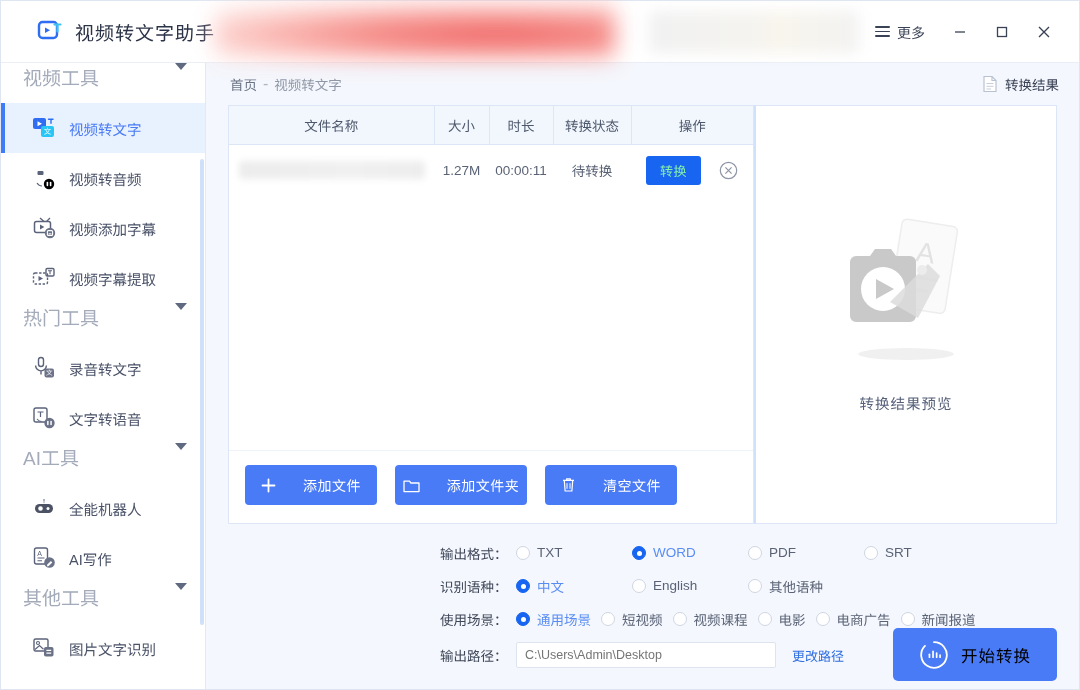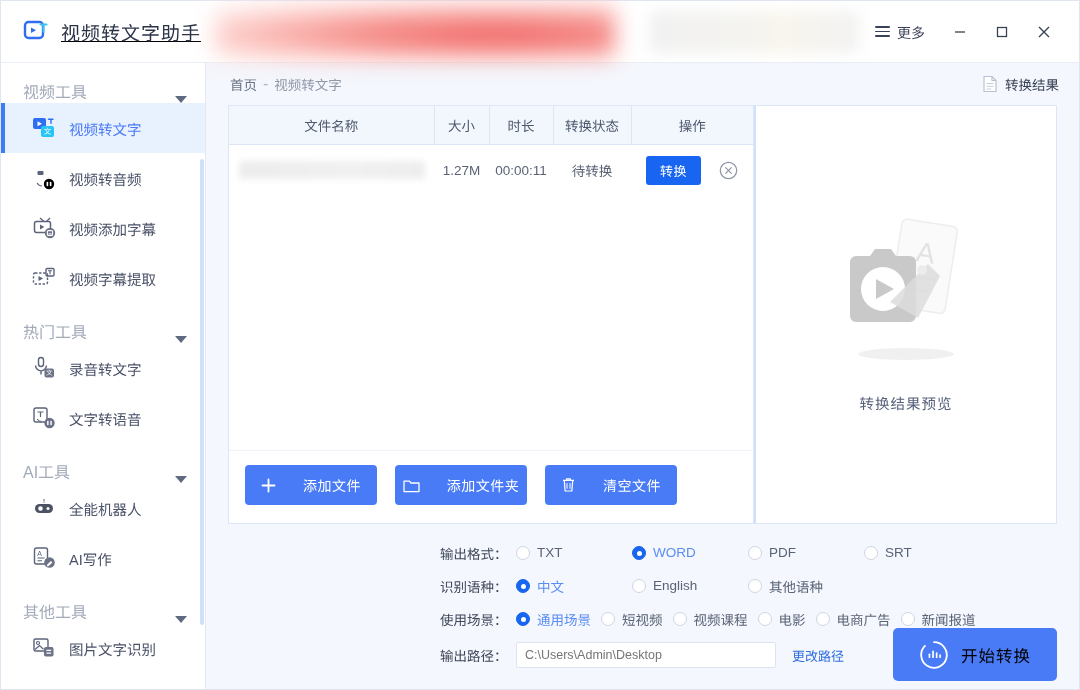--- a/index.html
+++ b/index.html
@@ -18,21 +18,21 @@
   }
 
   
   .titlebar {
     height: 62px; flex: 0 0 62px;
     background: #ffffff;
     display: flex; align-items: center;
     position: relative;
     border-bottom: 1px solid #eaeef6;
   }
-  .brand { display: flex; align-items: flex-start; padding-left: 22px; gap: 10px; flex: 0 0 auto; text-decoration: underline; }
+  .brand { display: flex; align-items: flex-start; padding-left: 36px; gap: 10px; flex: 0 0 auto; }
   .brand-logo { width: 28px; height: 28px; position: relative; }
   .brand-title {
     font-size: 19px; color: #2b3347; letter-spacing: 1px;
     font-family: "Liberation Sans", "DejaVu Sans", sans-serif;
   }
   .banner-red {
     position: absolute; left: 214px; top: 4px;
     width: 400px; height: 54px;
     border-radius: 6px;
     background: radial-gradient(ellipse at 70% 55%, #ef5b5b 0%, #f4837f 32%, #fbb7b2 60%, #fde3e0 82%, rgba(253,240,238,0) 100%);
@@ -68,22 +68,22 @@
 
   
   .sidebar {
     width: 205px; flex: 0 0 205px;
     background: #ffffff;
     border-right: 1px solid #e3e9f4;
     position: relative;
     overflow: hidden;
   }
   .group-head {
-    height: 40px; display: flex; align-items: flex-end;
-    padding: 0 18px 0 22px; color: #a3aab9; font-size: 16px;
+    height: 40px; display: flex; align-items: flex-start;
+    padding: 0 18px 0 22px; color: #a3aab9; font-size: 19px;
   }
   .group-head .caret { margin-left: auto; }
   .caret {
     width: 0; height: 0;
     border-left: 6px solid transparent; border-right: 6px solid transparent;
     border-top: 7px solid #5f6a80;
   }
   .nav-item {
     height: 50px; display: flex; align-items: center; gap: 12px;
     padding-left: 30px; position: relative;
@@ -137,21 +137,21 @@
     height: 52px; text-align: center; color: #5a6376; font-size: 13.5px;
   }
   .fname-blur {
     display: inline-block; width: 186px; height: 18px;
     border-radius: 3px;
     background: linear-gradient(90deg,#ececec,#f0f0f0 60%,#ededed);
     filter: blur(3.5px);
     vertical-align: middle;
   }
   .btn-convert {
-    display: inline-block; background: #1765f0; color: #ffffff;
+    display: inline-block; background: #1765f0; color: #86efac;
     font-size: 13px; padding: 5px 14px; border-radius: 3px;
     letter-spacing: .5px;
   }
   .del-ico { display: inline-block; vertical-align: middle; margin-left: 14px; }
   .filepane-spacer { flex: 1 1 auto; }
   .filepane-actions {
     flex: 0 0 auto; display: flex; gap: 18px;
     padding: 14px 0 18px 16px;
     border-top: 1px solid #eef2f9;
   }

